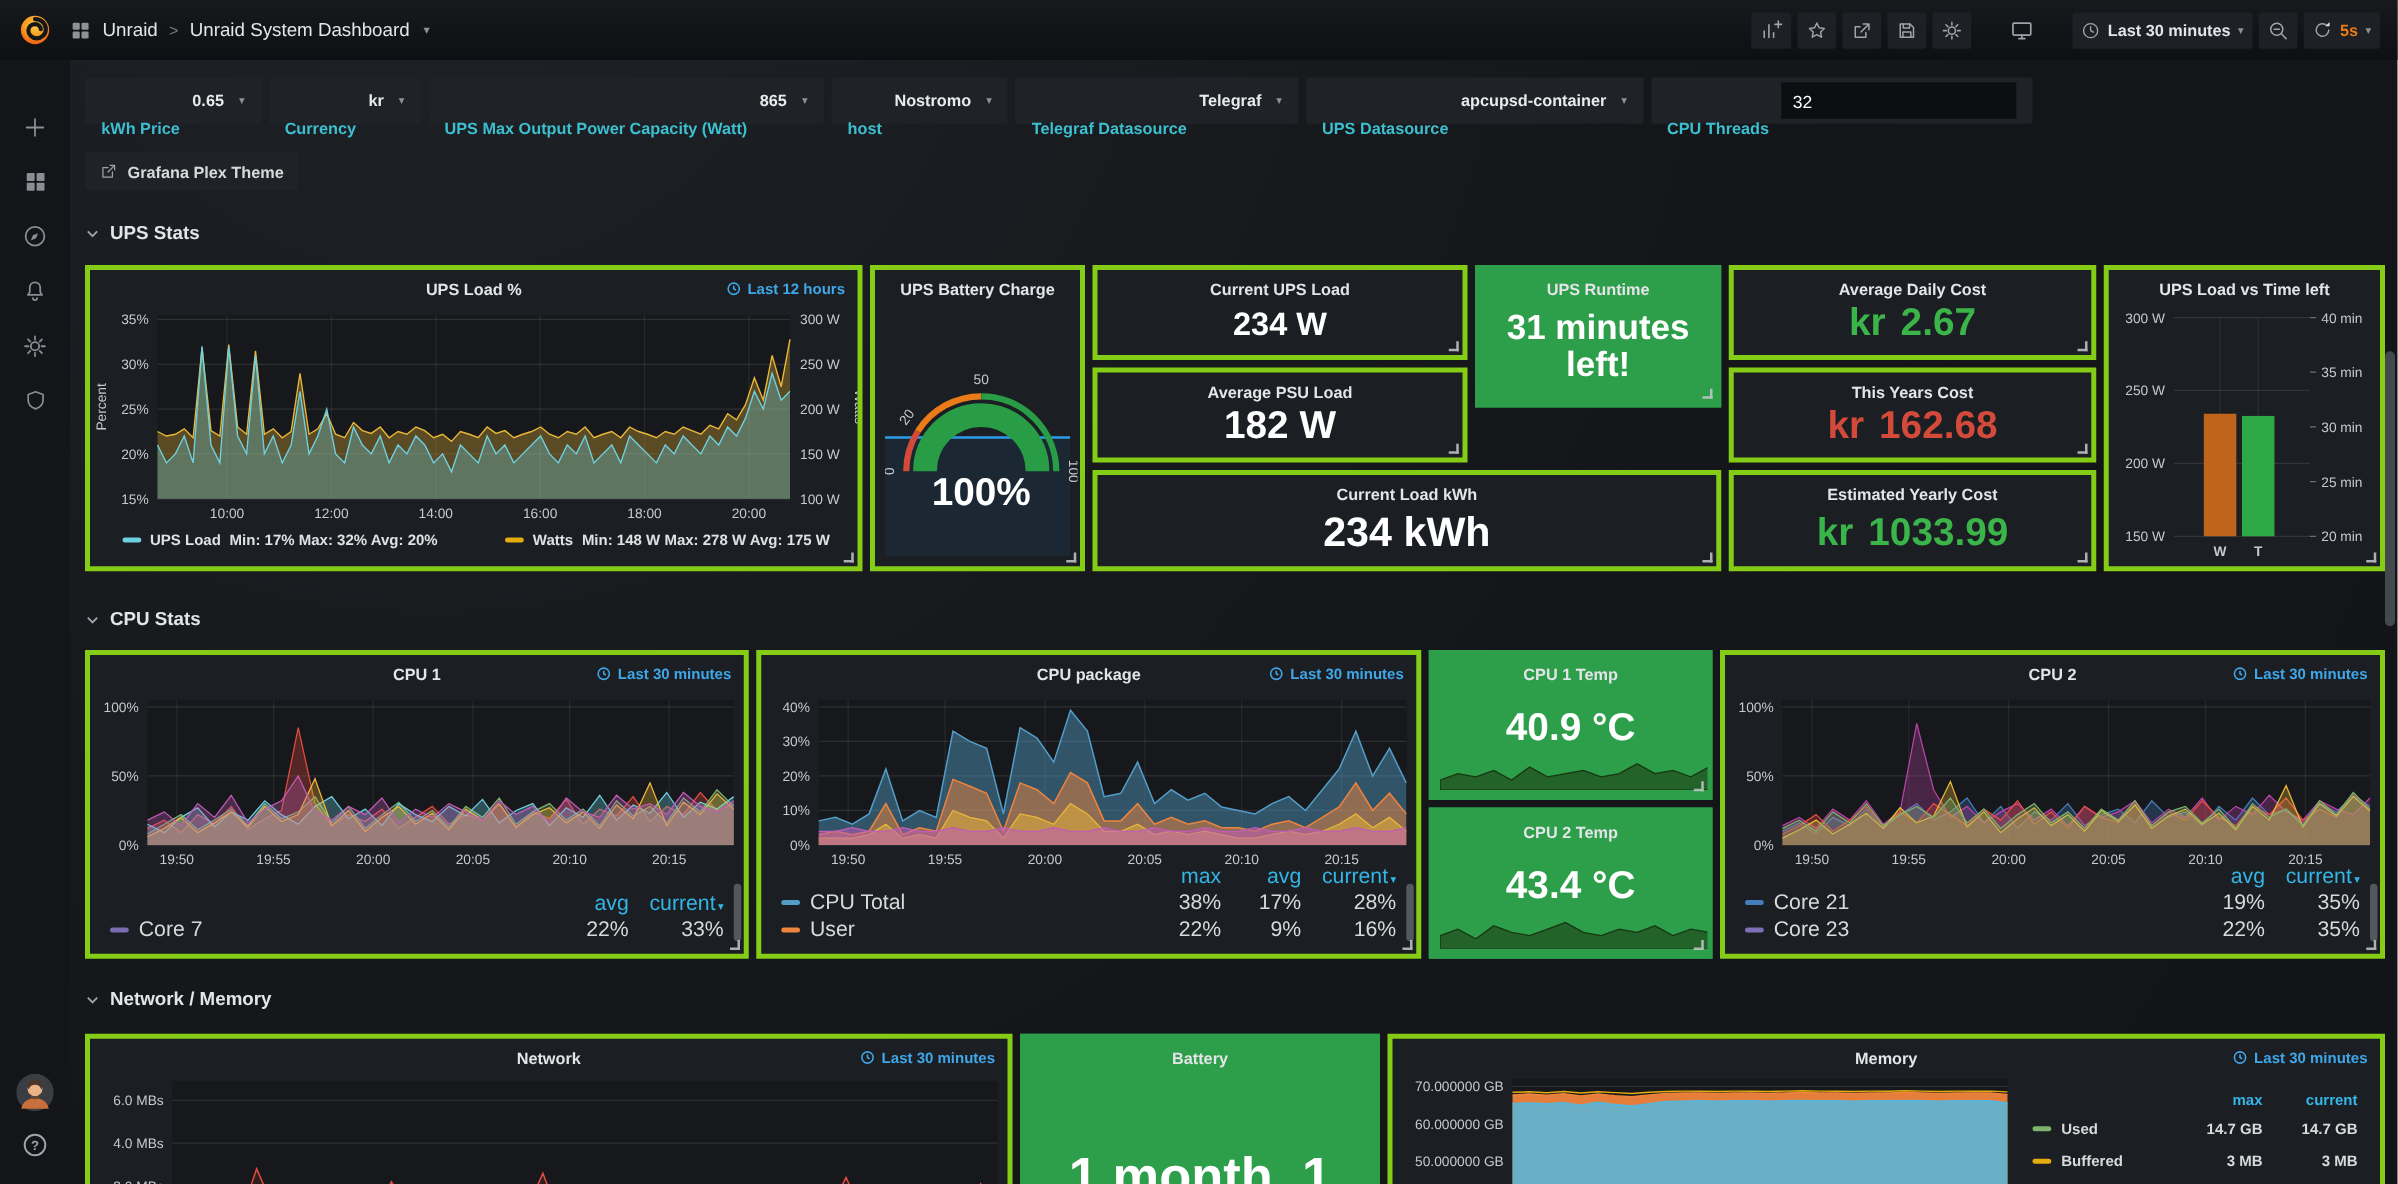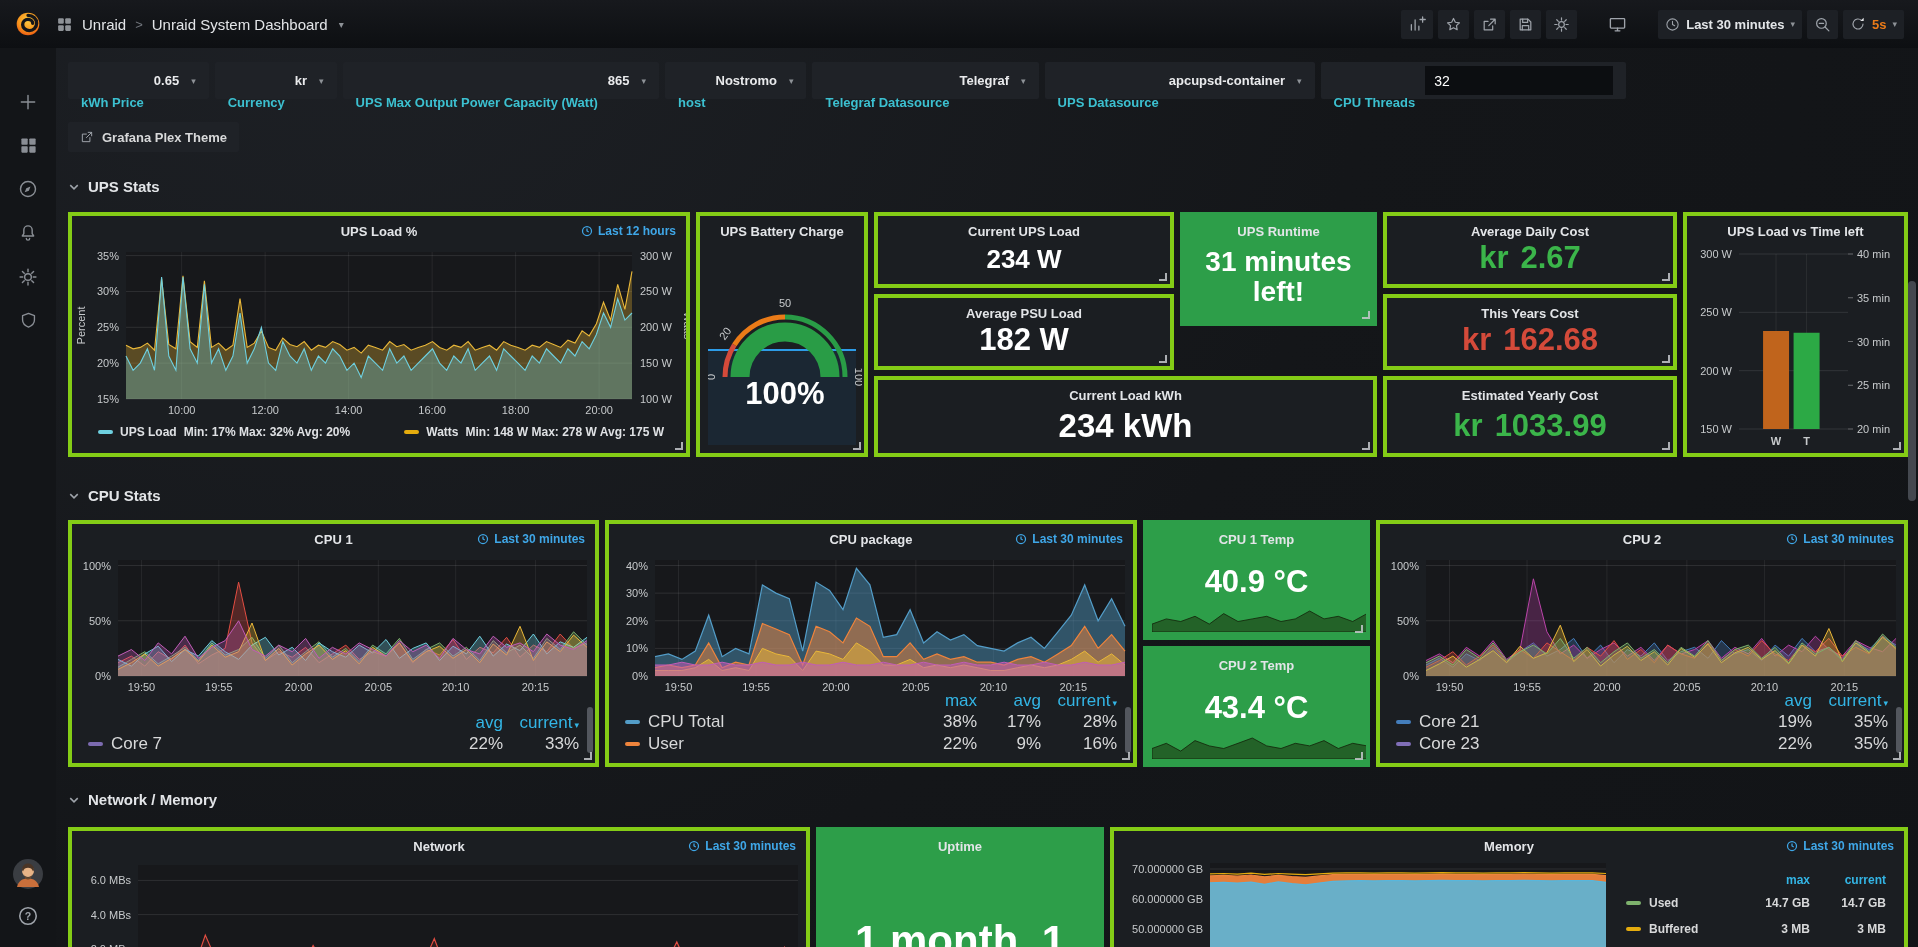--- a/index.html
+++ b/index.html
@@ -702,21 +702,21 @@
           <text x="59" y="27.39130434782609" text-anchor="end" class="ax">6.0 MBs</text>
           <path d="M66 126L66.0 119.2L79.5 112.3L92.9 120.9L106.4 105.5L119.9 117.4L133.3 78.1L146.8 108.9L160.3 119.2L173.8 100.3L187.2 114.0L200.7 120.9L214.2 107.2L227.6 115.7L241.1 88.4L254.6 110.6L268.0 117.4L281.5 95.2L295.0 119.2L308.4 108.9L321.9 115.7L335.4 102.1L348.9 112.3L362.3 81.5L375.8 117.4L389.3 105.5L402.7 110.6L416.2 119.2L429.7 98.6L443.1 114.0L456.6 107.2L470.1 117.4L483.6 91.8L497.0 112.3L510.5 103.8L524.0 115.7L537.4 108.9L550.9 93.5L564.4 117.4L577.8 102.1L591.3 112.3L604.8 85.0L618.2 114.0L631.7 105.5L645.2 117.4L658.7 96.9L672.1 110.6L685.6 103.8L699.1 115.7L712.5 90.1L726.0 112.3L726 126Z" fill="#E24D42" fill-opacity="0.12"></path>
           <path d="M66.0 119.2L79.5 112.3L92.9 120.9L106.4 105.5L119.9 117.4L133.3 78.1L146.8 108.9L160.3 119.2L173.8 100.3L187.2 114.0L200.7 120.9L214.2 107.2L227.6 115.7L241.1 88.4L254.6 110.6L268.0 117.4L281.5 95.2L295.0 119.2L308.4 108.9L321.9 115.7L335.4 102.1L348.9 112.3L362.3 81.5L375.8 117.4L389.3 105.5L402.7 110.6L416.2 119.2L429.7 98.6L443.1 114.0L456.6 107.2L470.1 117.4L483.6 91.8L497.0 112.3L510.5 103.8L524.0 115.7L537.4 108.9L550.9 93.5L564.4 117.4L577.8 102.1L591.3 112.3L604.8 85.0L618.2 114.0L631.7 105.5L645.2 117.4L658.7 96.9L672.1 110.6L685.6 103.8L699.1 115.7L712.5 90.1L726.0 112.3" fill="none" stroke="#E24D42" stroke-width="1.2"></path>
           <path d="M66 126L66.0 122.6L79.5 119.2L92.9 123.4L106.4 115.7L119.9 121.7L133.3 102.1L146.8 117.4L160.3 122.6L173.8 113.2L187.2 120.0L200.7 123.4L214.2 116.6L227.6 120.9L241.1 107.2L254.6 118.3L268.0 121.7L281.5 110.6L295.0 122.6L308.4 117.4L321.9 120.9L335.4 114.0L348.9 119.2L362.3 103.8L375.8 121.7L389.3 115.7L402.7 118.3L416.2 122.6L429.7 112.3L443.1 120.0L456.6 116.6L470.1 121.7L483.6 108.9L497.0 119.2L510.5 114.9L524.0 120.9L537.4 117.4L550.9 109.8L564.4 121.7L577.8 114.0L591.3 119.2L604.8 105.5L618.2 120.0L631.7 115.7L645.2 121.7L658.7 111.5L672.1 118.3L685.6 114.9L699.1 120.9L712.5 108.0L726.0 119.2L726 126Z" fill="#890F02" fill-opacity="0.12"></path>
           <path d="M66.0 122.6L79.5 119.2L92.9 123.4L106.4 115.7L119.9 121.7L133.3 102.1L146.8 117.4L160.3 122.6L173.8 113.2L187.2 120.0L200.7 123.4L214.2 116.6L227.6 120.9L241.1 107.2L254.6 118.3L268.0 121.7L281.5 110.6L295.0 122.6L308.4 117.4L321.9 120.9L335.4 114.0L348.9 119.2L362.3 103.8L375.8 121.7L389.3 115.7L402.7 118.3L416.2 122.6L429.7 112.3L443.1 120.0L456.6 116.6L470.1 121.7L483.6 108.9L497.0 119.2L510.5 114.9L524.0 120.9L537.4 117.4L550.9 109.8L564.4 121.7L577.8 114.0L591.3 119.2L604.8 105.5L618.2 120.0L631.7 115.7L645.2 121.7L658.7 111.5L672.1 118.3L685.6 114.9L699.1 120.9L712.5 108.0L726.0 119.2" fill="none" stroke="#890F02" stroke-width="1.2"></path>
         </svg>
       </div>
   </div>
 
   <div class="panel green-bg" style="width:288px; height:240px;">
-    <div class="p-title">Uptime</div>
+    <div class="p-title">Battery</div>
     <div class="big-green-val" style="font-size:42px; margin-top:60px; white-space:nowrap;">1 month, 1</div>
   </div>
 
   <div class="panel" style="width:798px; height:240px;">
     <div class="p-title">Memory</div>
     <div class="time-link">
       <svg width="12" height="12" viewBox="0 0 24 24">
           <circle cx="12" cy="12" r="9" fill="none" stroke="#3fa7e8" stroke-width="2.5"></circle>
           <path d="M12 7v5l3.5 2" fill="none" stroke="#3fa7e8" stroke-width="2.5"></path>
         </svg>

